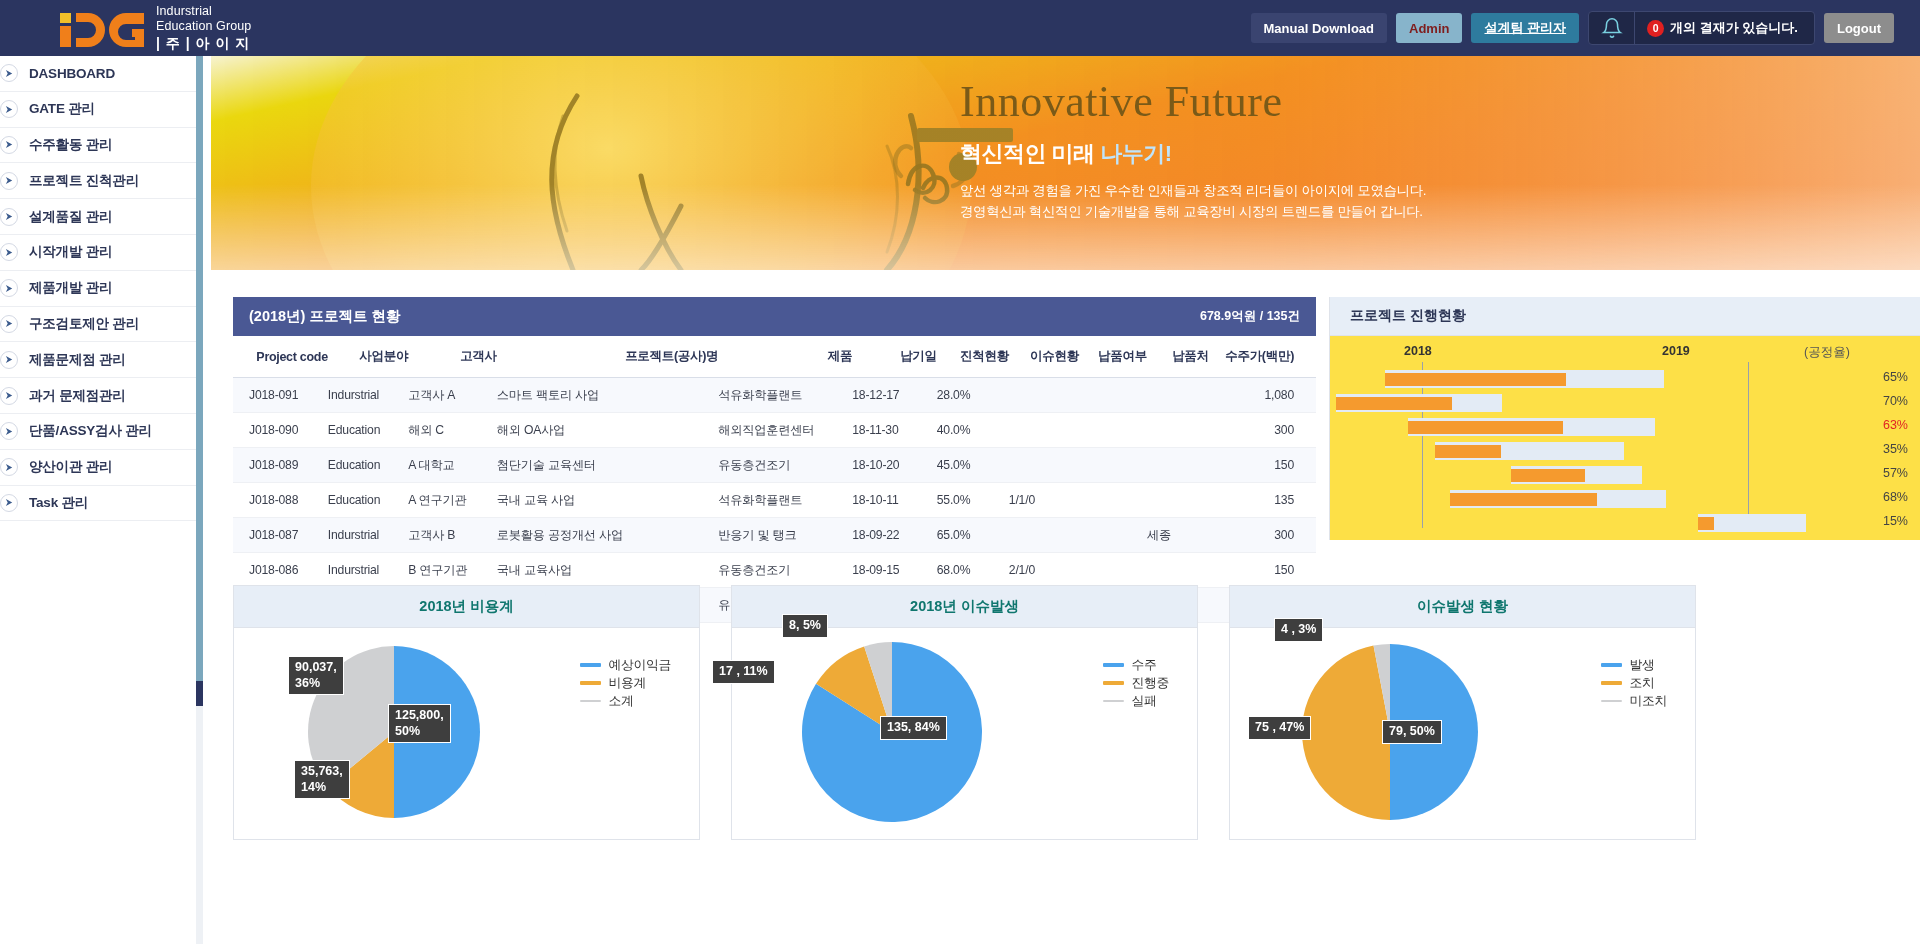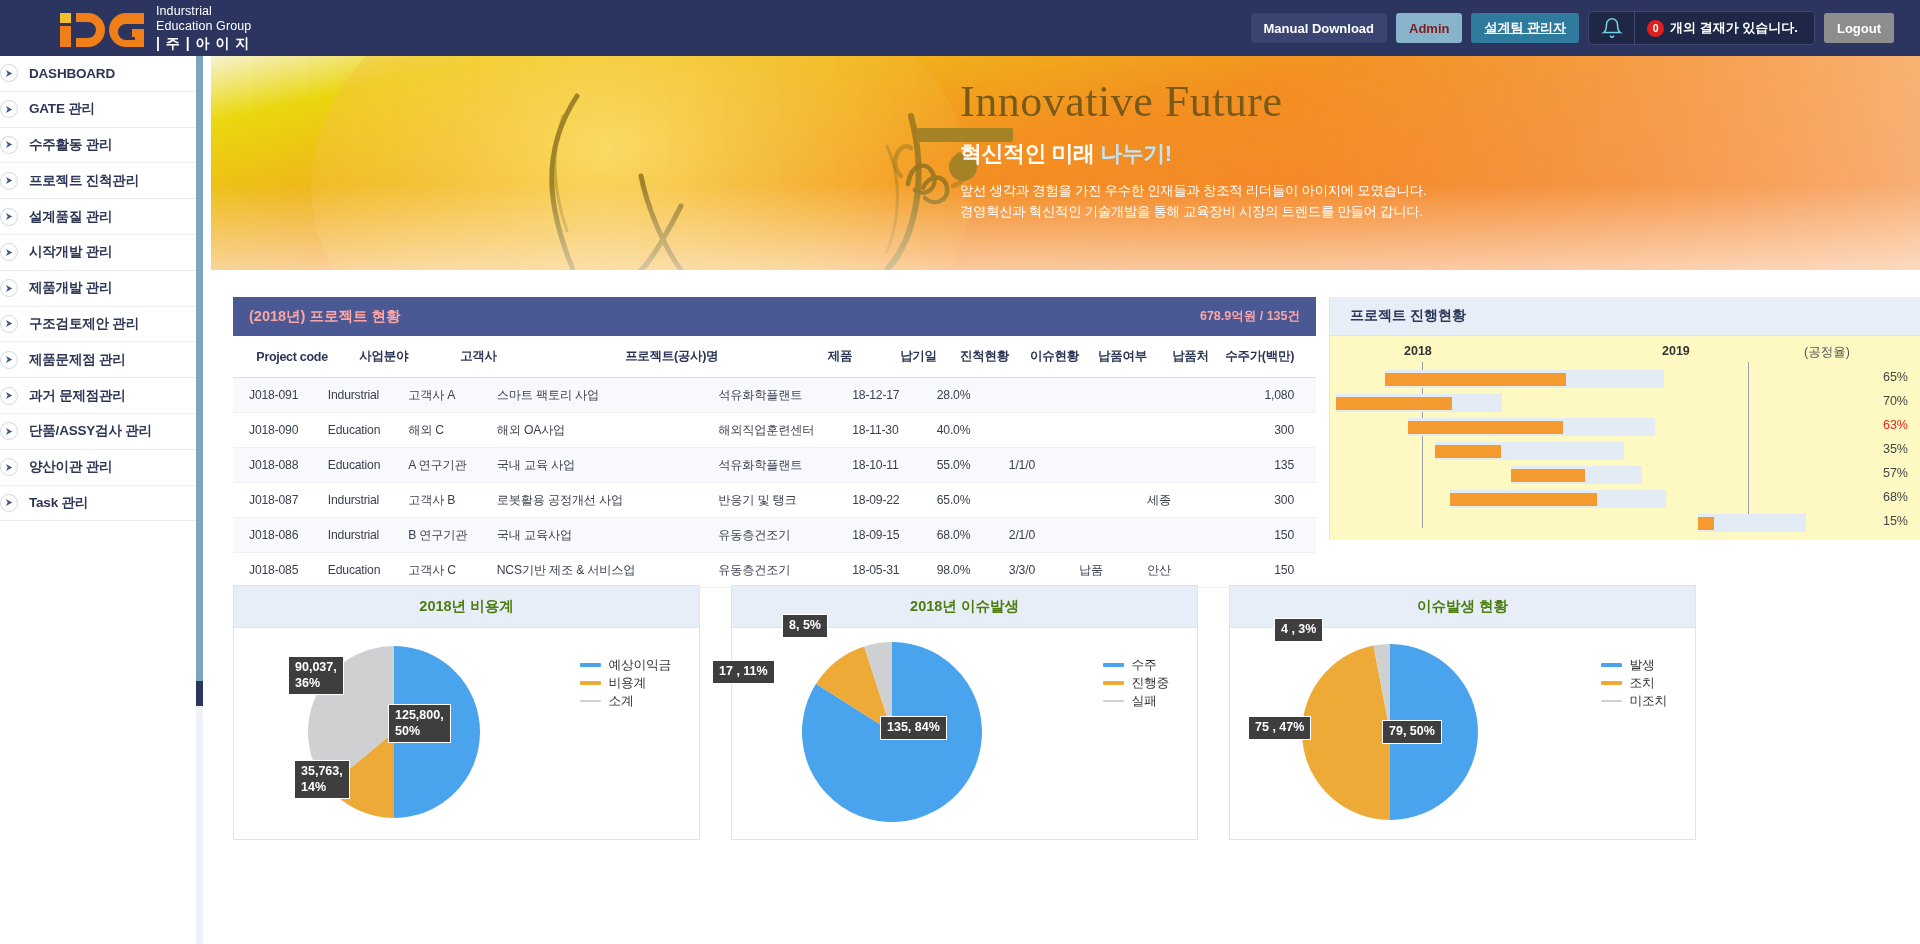--- a/index.html
+++ b/index.html
@@ -89,21 +89,21 @@
   }
   #banner-sub{ margin-top:13px; font-size:22px; font-weight:bold; color:#ffffff; letter-spacing:-.5px;}
   #banner-sub .accent{ color:#bfe4fb; }
   #banner-desc{ margin-top:12px; font-size:13.4px; color:#ffffff; line-height:1.55; letter-spacing:-.3px;}
 
   
   .card{ position:absolute; background:#fff; border:1px solid #dfe3ea; }
   
   #proj-card{ left:233px; top:297px; width:1083px; height:243px; border:none;}
   #proj-head{
-    height:39px; background:#4a5894; color:#fca5a5; display:flex; align-items:center;
+    height:39px; background:#4a5894; color:#ffffff; display:flex; align-items:center;
     padding:0 16px; font-size:14.5px; font-weight:bold;
   }
   #proj-head .right{ margin-left:auto; font-size:12.5px; font-weight:bold;}
   #proj-table{ width:100%; border-collapse:collapse; table-layout:fixed;}
   #proj-table th{
     font-size:12.5px; font-weight:bold; color:#2d3656; text-align:right;
     padding:12px 0 12px 0; border-bottom:1px solid #d9dee8; background:#fff;
     letter-spacing:-.3px;
   }
   #proj-table td{
@@ -115,38 +115,38 @@
   .c-issue{ color:#3a6fd8; }
   .ta-r{ text-align:right; padding-right:22px !important;margin-left:8px; }
   .pad-l{ padding-left:16px !important; }
 
   
   #gantt-card{ left:1329px; top:297px; width:591px; height:243px; border:none; border-left:1px solid #dfe3ea;}
   #gantt-head{
     height:39px; background:#e7eef7; display:flex; align-items:center; padding:0 20px;
     font-size:14px; font-weight:bold; color:#2d3656; border-bottom:1px solid #dfe3ea;
   }
-  #gantt-body{ position:relative; height:204px; background:#fef9c3;}
+  #gantt-body{ position:relative; height:204px; background:#fde047;}
   .g-axis-label{ position:absolute; top:8px; font-size:12.5px; font-weight:bold; color:#333; }
   .g-tick{ position:absolute; top:26px; width:1px; height:166px; background:#9aa0aa; }
   .g-row{ position:absolute; height:18px; }
   .g-track{ position:absolute; height:18px; background:#e3ebf5; }
   .g-fill{ position:absolute; height:13px; top:2.5px; background:#f59a2e; }
   .g-pct{ position:absolute; right:12px; font-size:12.5px; color:#444; }
   .g-pct.warn{ color:#e02424; }
 
   
   .pie-card{ top:585px; height:255px; }
   #pie1{ left:233px; width:467px; }
   #pie2{ left:731px; width:467px; }
   #pie3{ left:1229px; width:467px; }
   .pie-title{
     height:42px; background:#e7eef7; border-bottom:1px solid #dfe3ea;
     display:flex; align-items:center; justify-content:center;
-    font-size:14.5px; font-weight:bold; color:#4d7c0f;
+    font-size:14.5px; font-weight:bold; color:#0f766e;
   }
   .pie-body{ position:relative; height:212px; }
   .pie-svg{ position:absolute; }
   .pie-legend{ position:absolute; right:28px; top:28px; }
   .leg-row{ display:flex; align-items:center; gap:8px; height:18px; }
   .leg-bar{ width:21px; height:4px; border-radius:1px; }
   .leg-bar.thin{ height:2px; }
   .leg-text{ font-size:12.8px; color:#333; letter-spacing:-.3px;}
   .pie-cal{
     position:absolute; background:#3e3e3e; color:#fff; font-size:12.5px; font-weight:bold;
@@ -422,20 +422,33 @@
           <td class="">해외 OA사업</td>
           <td class="">해외직업훈련센터</td>
           <td class="">18-11-30</td>
           <td class=" c-pct">40.0%</td>
           <td class=" c-issue"></td>
           <td class=""></td>
           <td class=""></td>
           <td class="ta-r">300</td>
         </tr>
         <tr>
+          <td class="pad-l">J018-089</td>
+          <td class="">Education</td>
+          <td class="">A 대학교</td>
+          <td class="">첨단기술 교육센터</td>
+          <td class="">유동층건조기</td>
+          <td class="">18-10-20</td>
+          <td class=" c-pct">45.0%</td>
+          <td class=" c-issue"></td>
+          <td class=""></td>
+          <td class=""></td>
+          <td class="ta-r">150</td>
+        </tr>
+        <tr>
           <td class="pad-l">J018-088</td>
           <td class="">Education</td>
           <td class="">A 연구기관</td>
           <td class="">국내 교육 사업</td>
           <td class="">석유화학플랜트</td>
           <td class="">18-10-11</td>
           <td class=" c-pct">55.0%</td>
           <td class=" c-issue">1/1/0</td>
           <td class=""></td>
           <td class=""></td>

